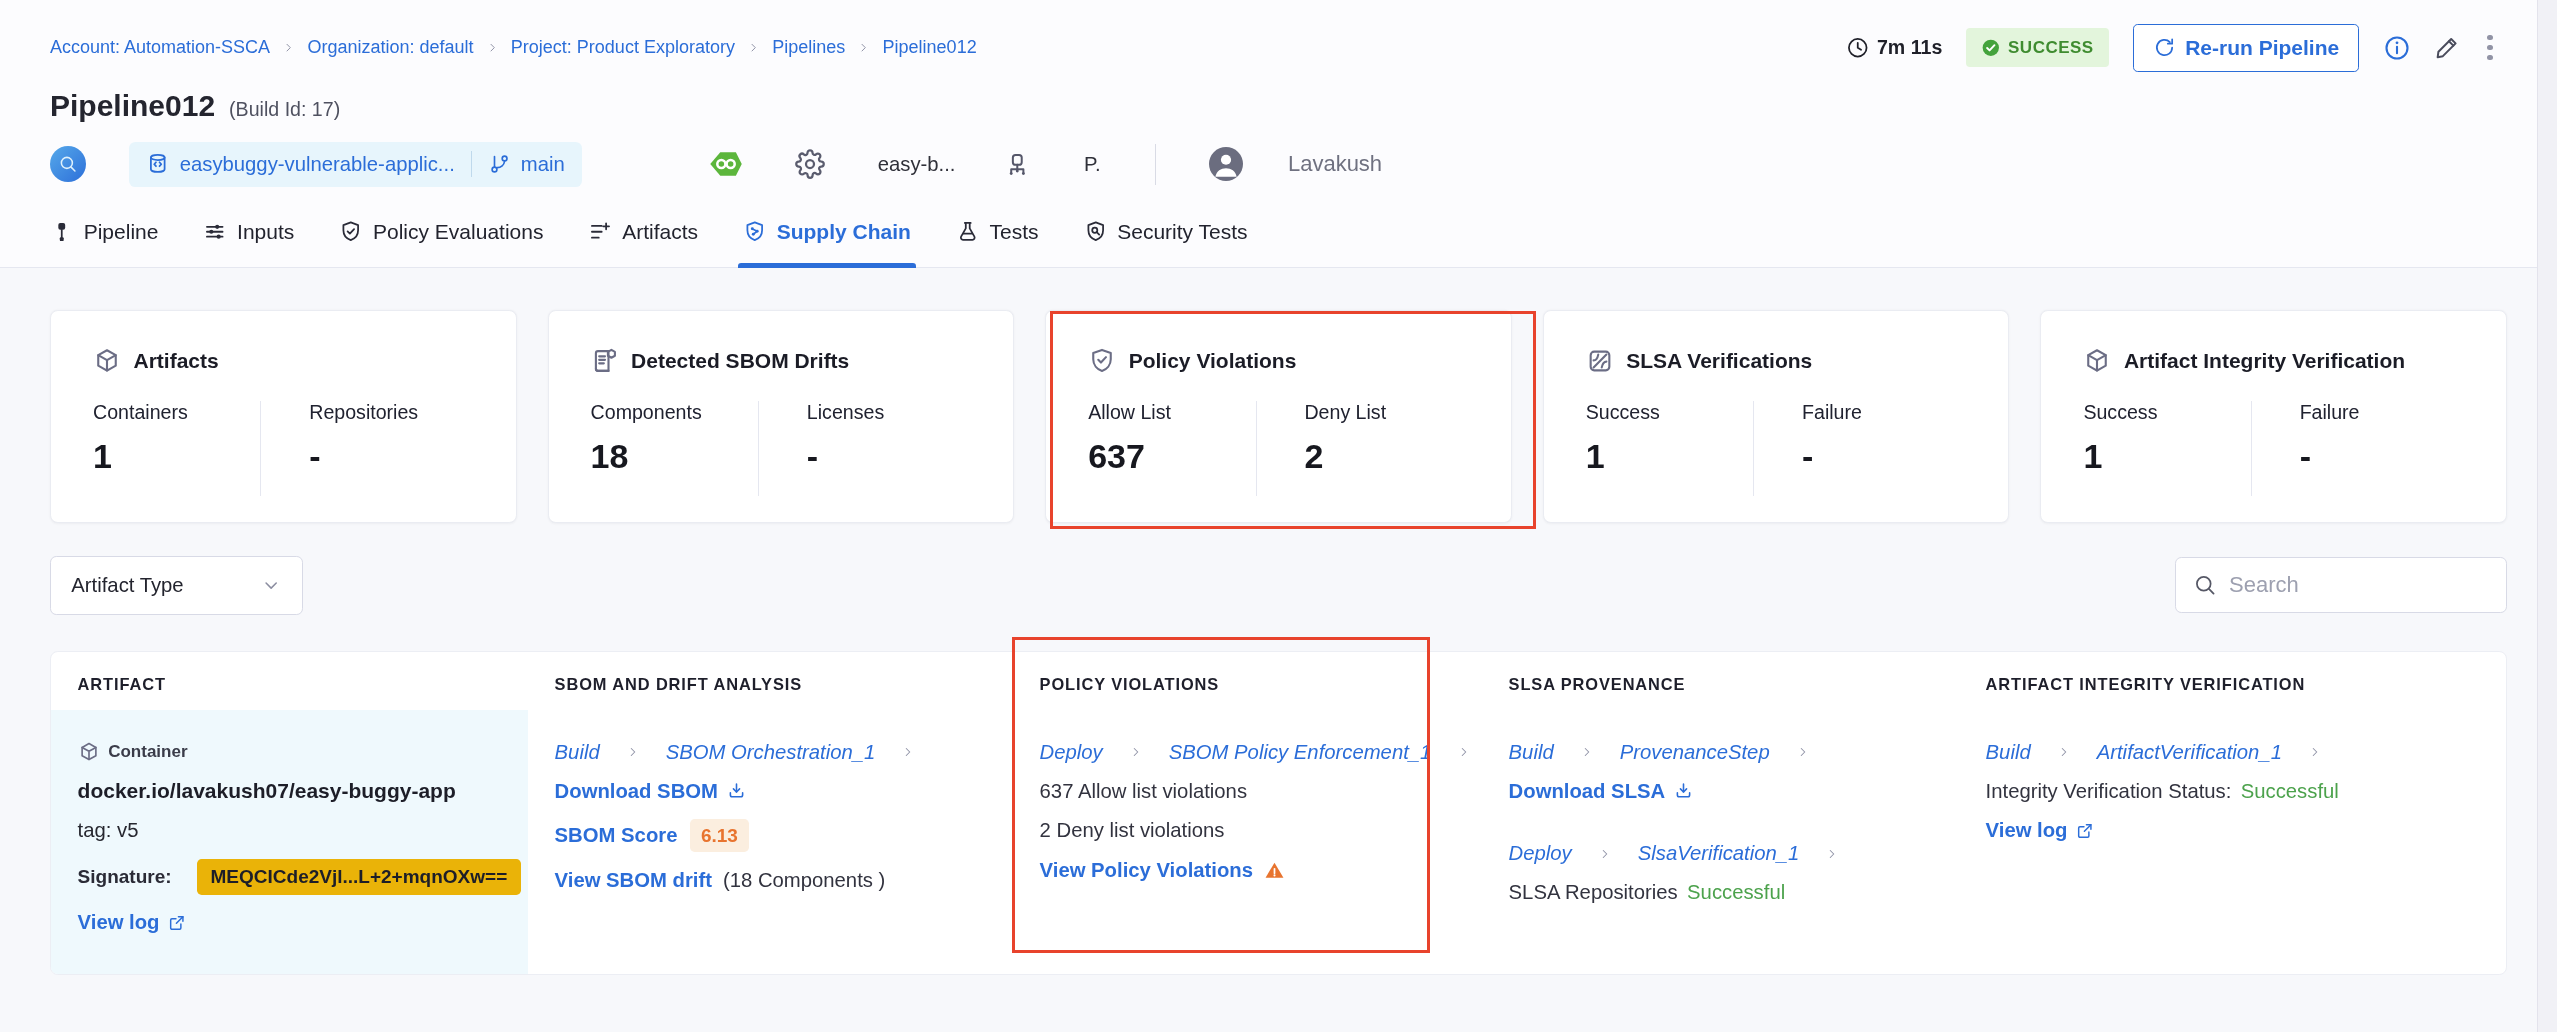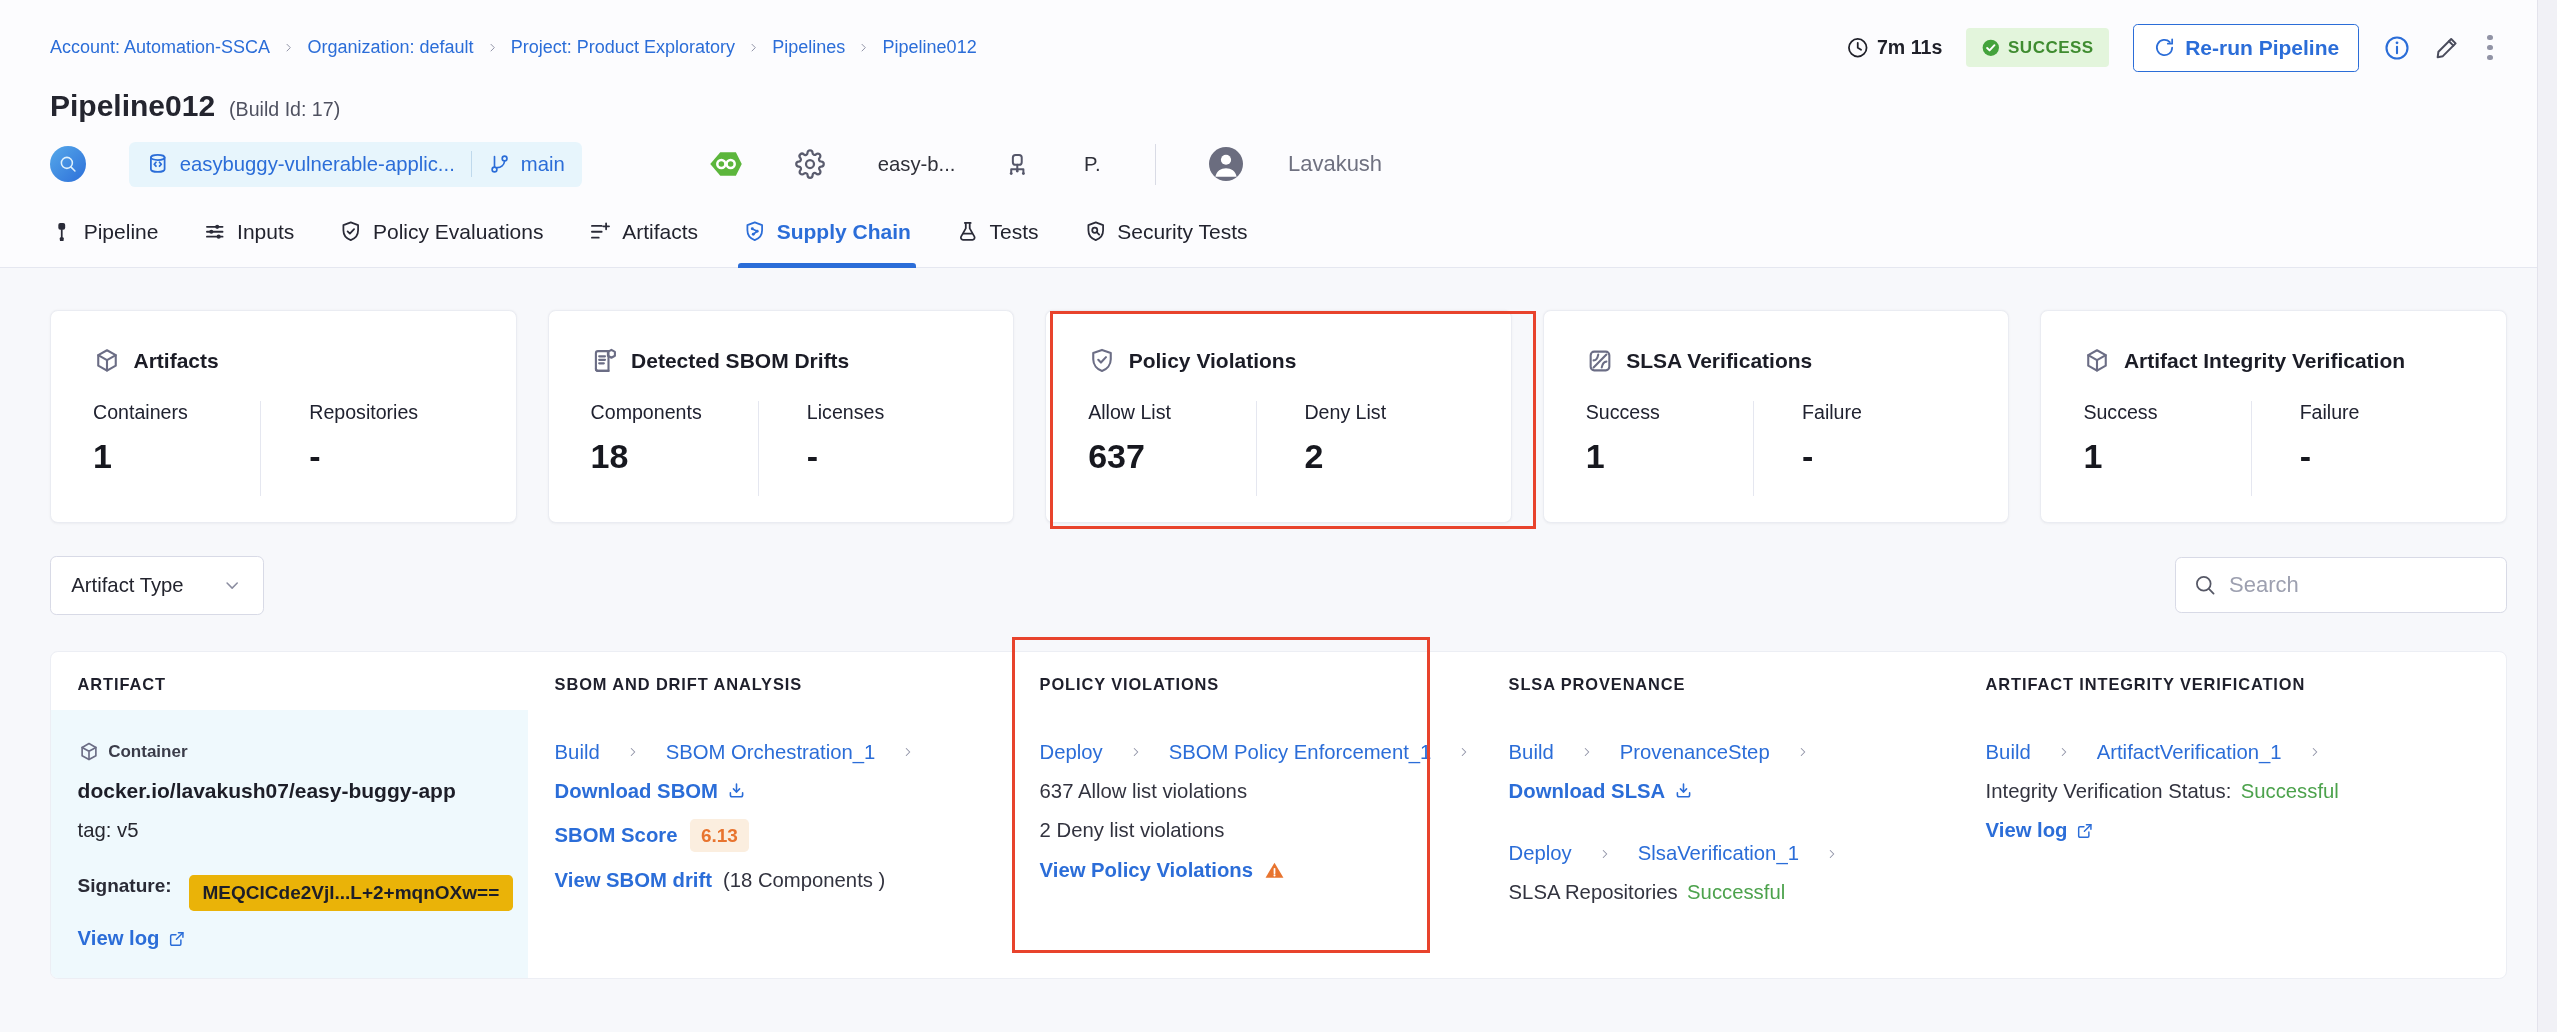--- a/index.html
+++ b/index.html
@@ -70,45 +70,45 @@
   .card-title{font-size:21px; font-weight:800; color:#1B1C26; white-space:nowrap;}
   .card-stats{display:flex; margin-top:26.6px;}
   .stat{width:44%;}
   .stat-label{font-size:19.6px; color:#202230;}
   .stat-value{font-size:34px; font-weight:800; color:#17181F; margin-top:12.5px;}
   .stat-div{width:0.8px; background:#E5E7F0; align-self:stretch; height:95px;}
   .stat2{padding-left:48px; width:auto; flex:1;}
 
   
   .filter-row{display:flex; justify-content:space-between; align-items:center; margin:33px 50px 0;}
-  .dropdown{display:flex; align-items:center; justify-content:space-between; width:214px; height:59px; background:#fff;
+  .dropdown{display:flex; align-items:center; justify-content:space-between; width:253px; height:59px; background:#fff;
         border:0.8px solid #D8DAE6; border-radius:6.3px; padding:0 20.3px; cursor:pointer;}
   .dropdown .lbl{font-size:20.3px; color:#23242E;}
   .dropdown .chev{color:#8B8DA0; display:flex;}
   .search{display:flex; align-items:center; gap:12.5px; width:332px; height:56px; background:#fff; border:0.8px solid #D8DAE6; border-radius:6.3px; padding:0 17px;}
   .search input{border:none; outline:none; font-size:22px; color:#23242E; width:100%; font-family:inherit; background:transparent;}
   .search input::placeholder{color:#9DA0B0;}
   .search .sicon{color:#565866; display:flex;}
 
   
   .table-card{margin:36px 50px 0; background:#fff; border:0.8px solid #ECEEF4; border-radius:7.8px; overflow:hidden;}
   .thead, .trow{display:grid; grid-template-columns:477px 485px 469px 477px 1fr;}
   .th{padding:23.5px 26.6px 15.6px; font-size:16.4px; font-weight:800; letter-spacing:0.9px; color:#1E1F2B; white-space:nowrap;}
   .td{padding:31px 26.6px 28px; min-height:264px; display:flex; flex-direction:column; gap:16.4px; align-items:flex-start;}
   .td-artifact{background:#EFF9FD;}
   .type-row{display:flex; align-items:center; gap:8.6px; color:#3A3C49; font-size:17px; font-weight:700;}
   .type-row .cube{color:#6B6D85;}
   .img-name{font-size:21px; font-weight:800; color:#1D1E28;}
   .tag{font-size:20.3px; color:#26272F;}
-  .sig-row{display:flex; gap:17px;margin-top:16px;}
+  .sig-row{display:flex; align-items:center; gap:25px;}
   .sig-label{font-size:19px; color:#2A2B36; font-weight:700;}
   .sig-pill{background:#eab308; border-radius:4.7px; padding:7px 14px; font-size:19px; font-weight:800; color:#1D1E28;}
   .link{color:var(--blue); font-size:20.3px; cursor:pointer; display:flex; align-items:center; gap:7.8px; white-space:nowrap;}
   .link.bold{font-weight:700;}
-  .crumbline{display:flex; align-items:center; gap:26px; font-size:19.6px;}
+  .crumbline{display:flex; align-items:center; gap:26px; font-size:19.6px;font-style:italic;}
   .crumbline .chev{color:#8F92A6; display:flex;}
   .plain{font-size:20.3px; color:#32333F;}
   .score-row{display:flex; align-items:center; gap:12.5px;}
   .score-pill{background:var(--orange-bg); color:var(--orange); border-radius:4.7px; padding:5.5px 11px; font-size:19px; font-weight:800;}
   .drift-row{display:flex; align-items:center; gap:11px;}
   .gap-s{height:6.3px;}
   .status-line{font-size:20.3px; color:#32333F; display:flex; gap:9.4px;}
   .ok{color:var(--ok-green);}
 
   

